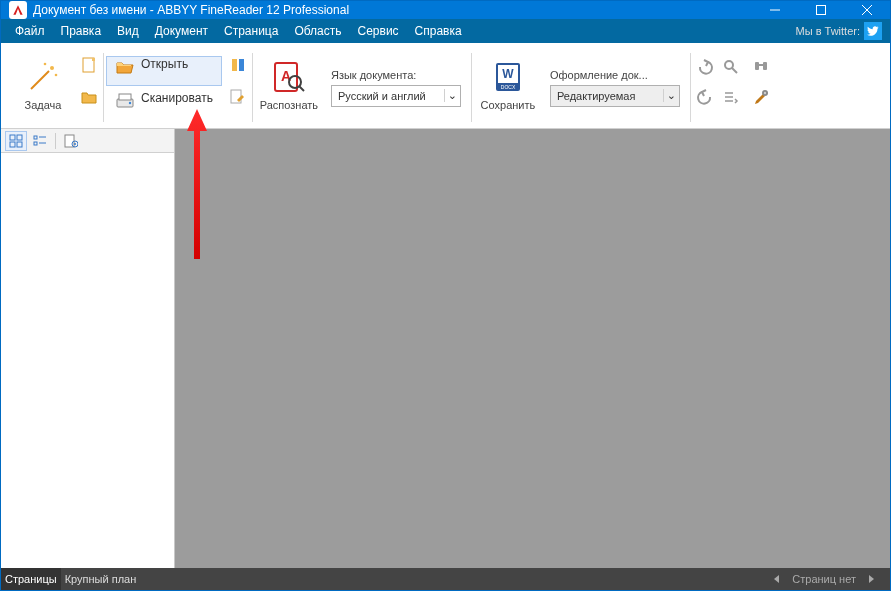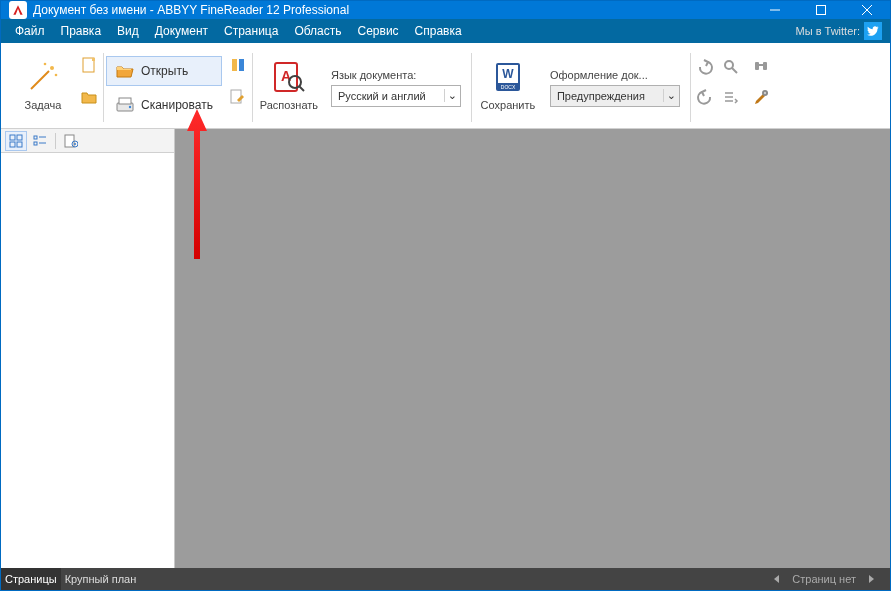--- a/index.html
+++ b/index.html
@@ -19,21 +19,21 @@
   .menubar .tw-label { margin-left: auto; font-size: 11px; padding-right: 4px; color:#ddd;}
   .menubar .tw-icon { width: 18px; height: 18px; background: #1da1f2; display:flex; align-items:center; justify-content:center; margin-right:2px;}
   .menubar .tw-icon svg { width:12px; height:12px; fill:#fff;}
   
   .ribbon { height: 86px; background: #fff; border-bottom: 1px solid #d0d0d0; display: flex; align-items: stretch; padding: 4px 8px 0 8px; }
   .sep { width: 1px; background: #d8d8d8; margin: 6px 2px; }
   .big-btn { display: flex; flex-direction: column; align-items: center; justify-content: center; width: 68px; height: 76px; font-size: 11px; color: #444; cursor: pointer; border:1px solid transparent; }
   .big-btn .ic { width: 36px; height: 36px; margin-bottom: 4px; display:flex; align-items:center; justify-content:center;}
   .small-col { display: flex; flex-direction: column; gap: 8px; padding-top: 6px; }
   .small-btn { width: 24px; height: 24px; display:flex; align-items:center; justify-content:center; cursor:pointer; border:1px solid transparent; }
-  .row-btn { display: flex; align-items: center; height: 30px; padding: 0 8px; font-size: 12px; color:#333; cursor:pointer; border:1px solid transparent; gap:6px;}
+  .row-btn { display: flex; height: 30px; padding: 0 8px; font-size: 12px; color:#333; cursor:pointer; border:1px solid transparent; gap:6px;}
   .row-btn.active { background:#e8f0fb; border:1px solid #a9c8ef;}
   .row-btn .ic20 { width:20px; height:20px; display:flex; align-items:center; justify-content:center;}
   .lbl-top { font-size: 11px; color: #444; margin-bottom:4px; }
   .dropdown { height:22px; border:1px solid #b0b0b0; background:#fff; display:flex; align-items:center; font-size:11px; color:#333; min-width:130px; cursor:pointer;}
   .dropdown span { padding:0 6px; flex:1; }
   .dropdown .arr { width:16px; text-align:center; border-left:1px solid #d0d0d0;}
   .dropdown.grey { background:#eee; }
   .tool-col { display:flex; flex-direction:column; gap:6px; padding-top:8px;}
   .tool-col .row { display:flex; gap:6px;}
   .grey-ic { color:#888; }
@@ -205,21 +205,21 @@
             <text x="18" y="19" font-size="12" text-anchor="middle" fill="#2b579a" font-weight="bold">W</text>
             <text x="18" y="30" font-size="5" text-anchor="middle" fill="#fff">DOCX</text>
           </svg>
       </div>
       <span>Сохранить</span>
     </div>
 
     <div style="display:flex; flex-direction:column; justify-content:center; padding:0 8px;">
       <div class="lbl-top">Оформление док...</div>
       <div class="dropdown grey">
-        <span>Предупреждения</span>
+        <span>Редактируемая</span>
         <div class="arr">⌄</div>
       </div>
     </div>
 
     <div class="sep"></div>
 
     <div class="tool-col">
       <div class="small-btn grey-ic">
         <svg width="18" height="18" viewBox="0 0 18 18" fill="none" stroke="#999" stroke-width="2">
             <path d="M12 4 A6 6 0 1 1 4 9"></path>

